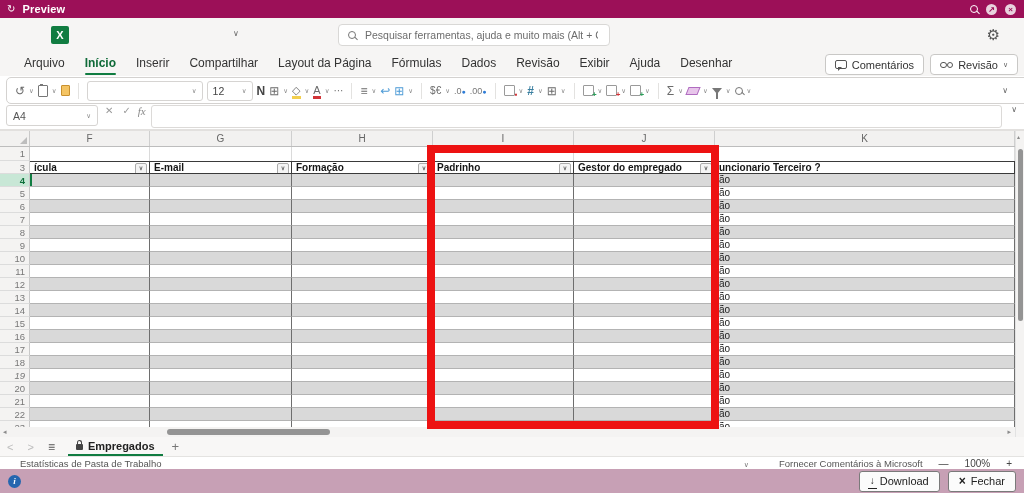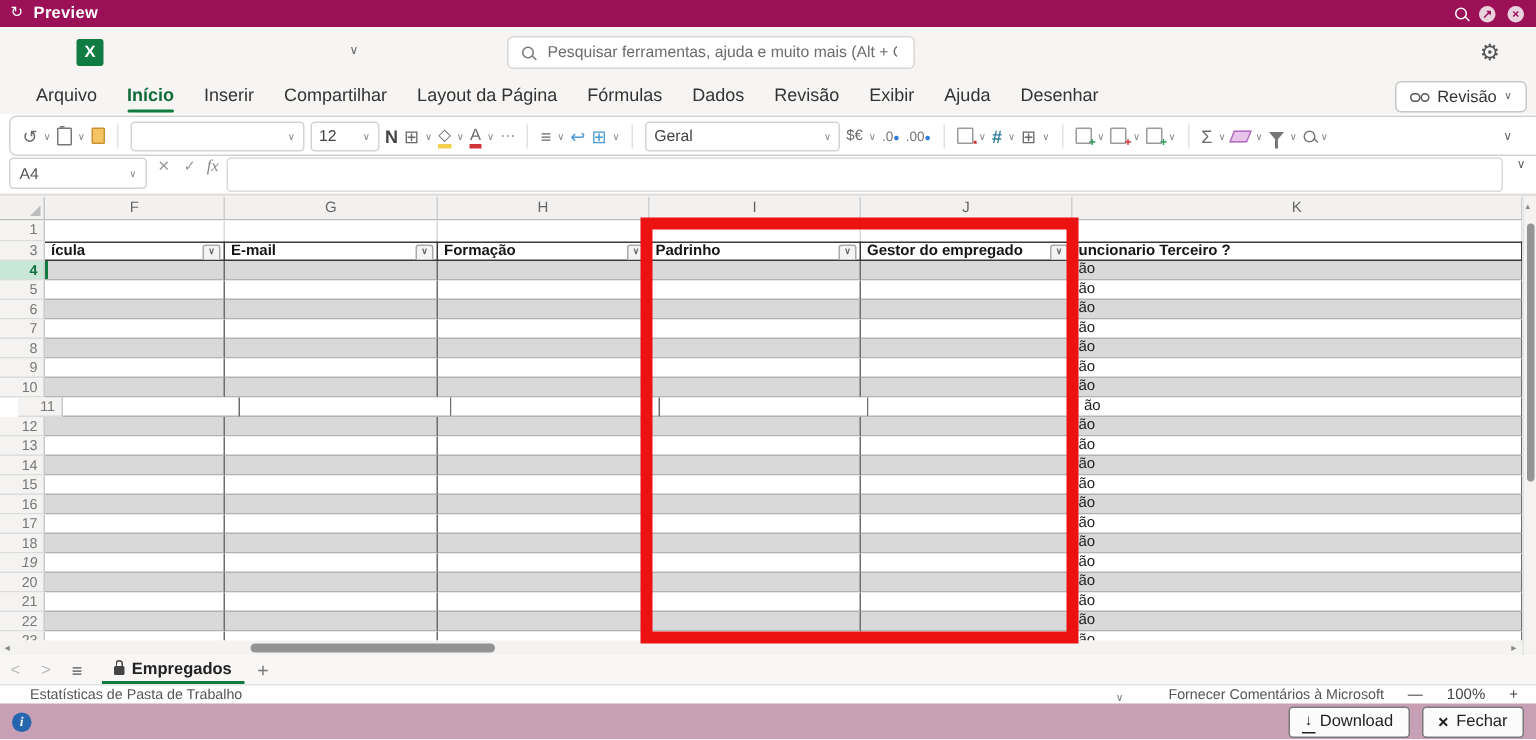--- a/index.html
+++ b/index.html
@@ -190,20 +190,24 @@
         <div class="rtab">Fórmulas</div>
         <div class="rtab">Dados</div>
         <div class="rtab">Revisão</div>
         <div class="rtab">Exibir</div>
         <div class="rtab">Ajuda</div>
         <div class="rtab">Desenhar</div>
       </nav>
   </div>
   <div id="ribbon-actions" class="abs">
     <div class="rbtn">
+      <span class="bubble"></span>
+      <span>Comentários</span>
+    </div>
+    <div class="rbtn">
       <span class="glasses"></span>
       <span>Revisão</span>
       <span class="chev">∨</span>
     </div>
   </div>
 
   <div id="toolbar" class="abs">
     <div class="tgrp">
       <span class="tico">↺</span>
       <span class="tchev">∨</span>
@@ -240,24 +244,20 @@
     <div class="tgrp">
       <span class="tico">≡</span>
       <span class="tchev">∨</span>
     </div>
     <span class="tico" style="color:#4D9BD6;">↩</span>
     <div class="tgrp">
       <span class="tico" style="color:#4D9BD6;">⊞</span>
       <span class="tchev">∨</span>
     </div>
     <span class="tdiv"></span>
-    <div class="combo" style="width:118px;">
-      <span>Geral</span>
-      <span class="tchev">∨</span>
-    </div>
     <div class="tgrp">
       <span class="tico" style="font-size:10px;">$€</span>
       <span class="tchev">∨</span>
     </div>
     <span class="dotdec"><span>.0</span><i>●</i></span>
     <span class="dotdec"><span>.00</span><i>●</i></span>
     <span class="tdiv"></span>
     <div class="tgrp">
       <span class="sq">
           <em class="red-t">▪</em>
@@ -410,21 +410,21 @@
       </div>
       <div class="g-row" style="height: 13px;">
         <div class="g-rh" style="line-height: 13px;">10</div>
         <div class="g-cell g-cd band" style="width: 120px;"></div>
         <div class="g-cell g-cd band" style="width: 142px;"></div>
         <div class="g-cell g-cd band" style="width: 141px;"></div>
         <div class="g-cell g-cd band" style="width: 141px;"></div>
         <div class="g-cell g-cd band" style="width: 141px;"></div>
         <div class="g-cell g-cd band" style="width: 300px;">ão</div>
       </div>
-      <div class="g-row" style="height: 13px; margin-left: 12px;">
+      <div class="g-row" style="height: 13px;">
         <div class="g-rh" style="line-height: 13px;">11</div>
         <div class="g-cell g-cd" style="width: 120px;"></div>
         <div class="g-cell g-cd" style="width: 142px;"></div>
         <div class="g-cell g-cd" style="width: 141px;"></div>
         <div class="g-cell g-cd" style="width: 141px;"></div>
         <div class="g-cell g-cd" style="width: 141px;"></div>
         <div class="g-cell g-cd" style="width: 300px;">ão</div>
       </div>
       <div class="g-row" style="height: 13px;">
         <div class="g-rh" style="line-height: 13px;">12</div>

